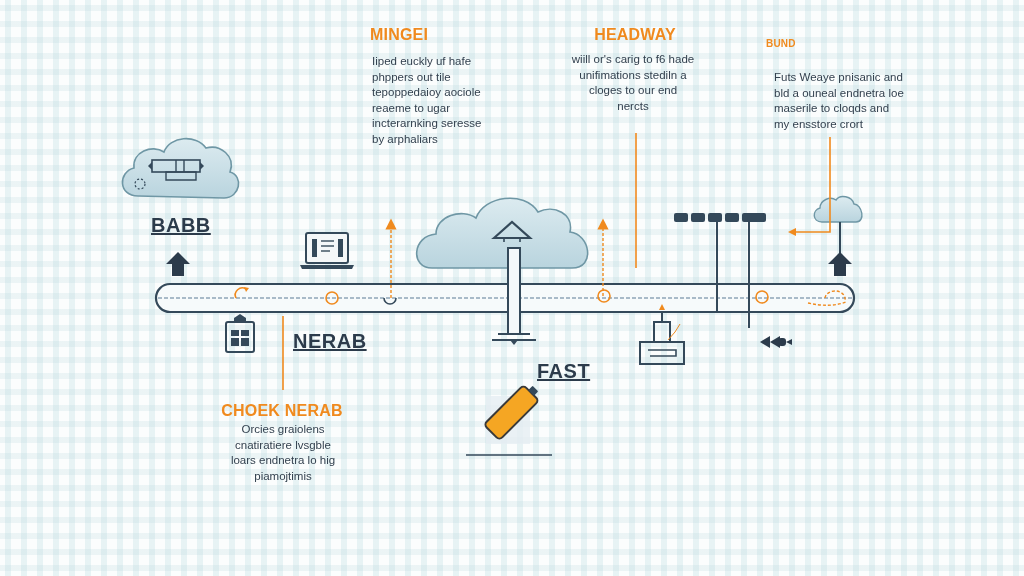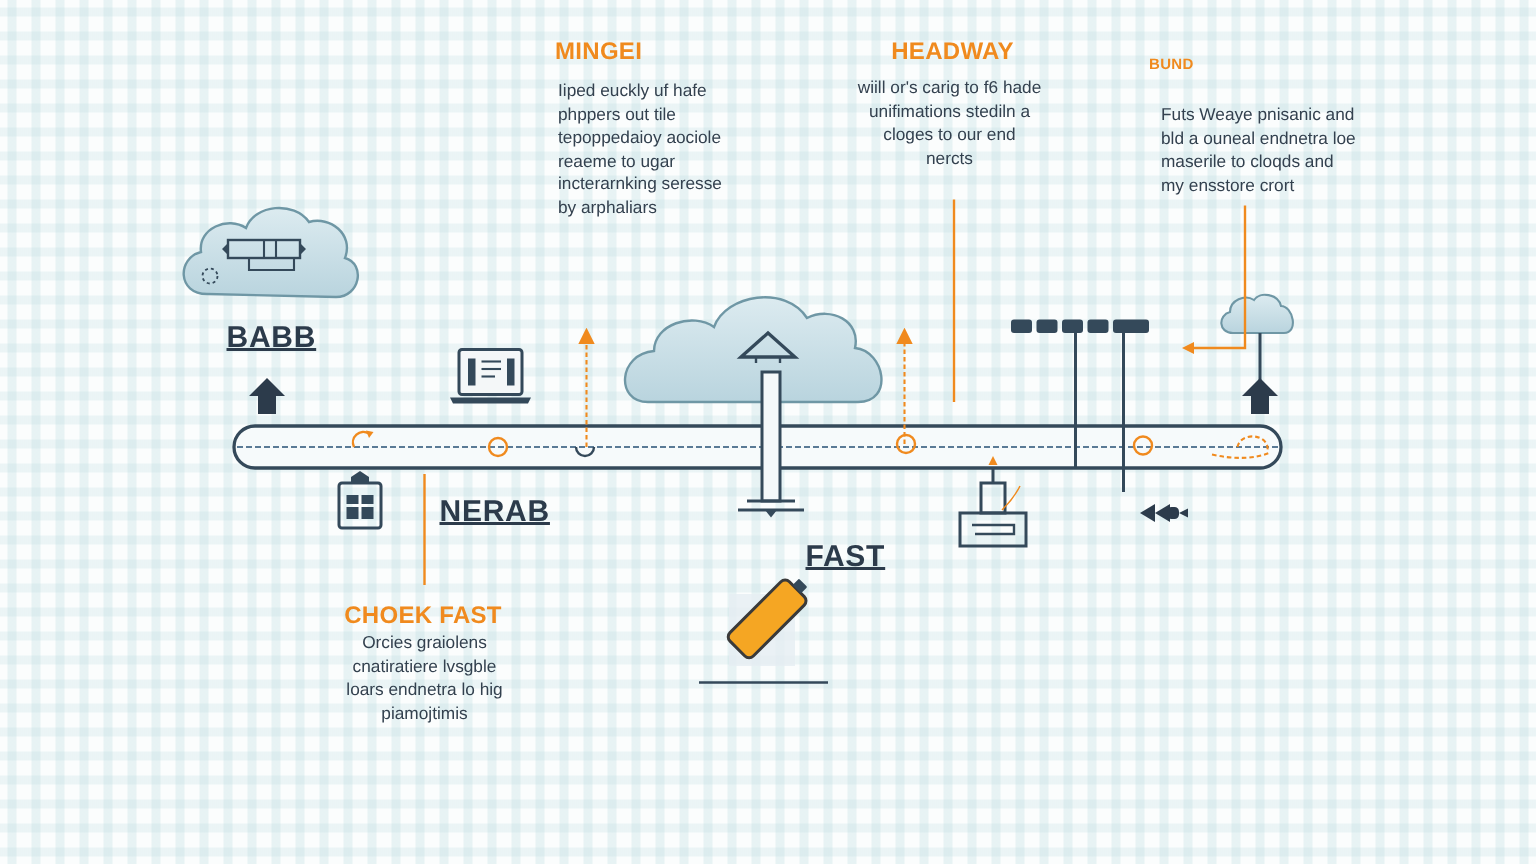--- a/index.html
+++ b/index.html
@@ -172,21 +172,21 @@
 </div>
 
 <div class="label-title" style="left:766px; top:38px; font-size:10px;">BUND</div>
 <div class="label-body" style="left:774px; top:70px; width:170px;">
   <div>Futs Weaye pnisanic and</div>
   <div>bld a ouneal endnetra loe</div>
   <div>maserile to cloqds and</div>
   <div>my ensstore crort</div>
 </div>
 
-<div class="label-title center" style="left:212px; top:402px; width:140px;">CHOEK FAST</div>
+<div class="label-title center" style="left:212px; top:402px; width:140px;">CHOEK NERAB</div>
 <div class="label-body center" style="left:212px; top:422px; width:142px;">
   <div>Orcies graiolens</div>
   <div>cnatiratiere lvsgble</div>
   <div>loars endnetra lo hig</div>
   <div>piamojtimis</div>
 </div>
 
 <div class="node-label" style="left:151px; top:214px;">BABB</div>
 <div class="node-label" style="left:293px; top:330px;">NERAB</div>
 <div class="node-label" style="left:491px; top:360px;margin-left:46px;">FAST</div>

